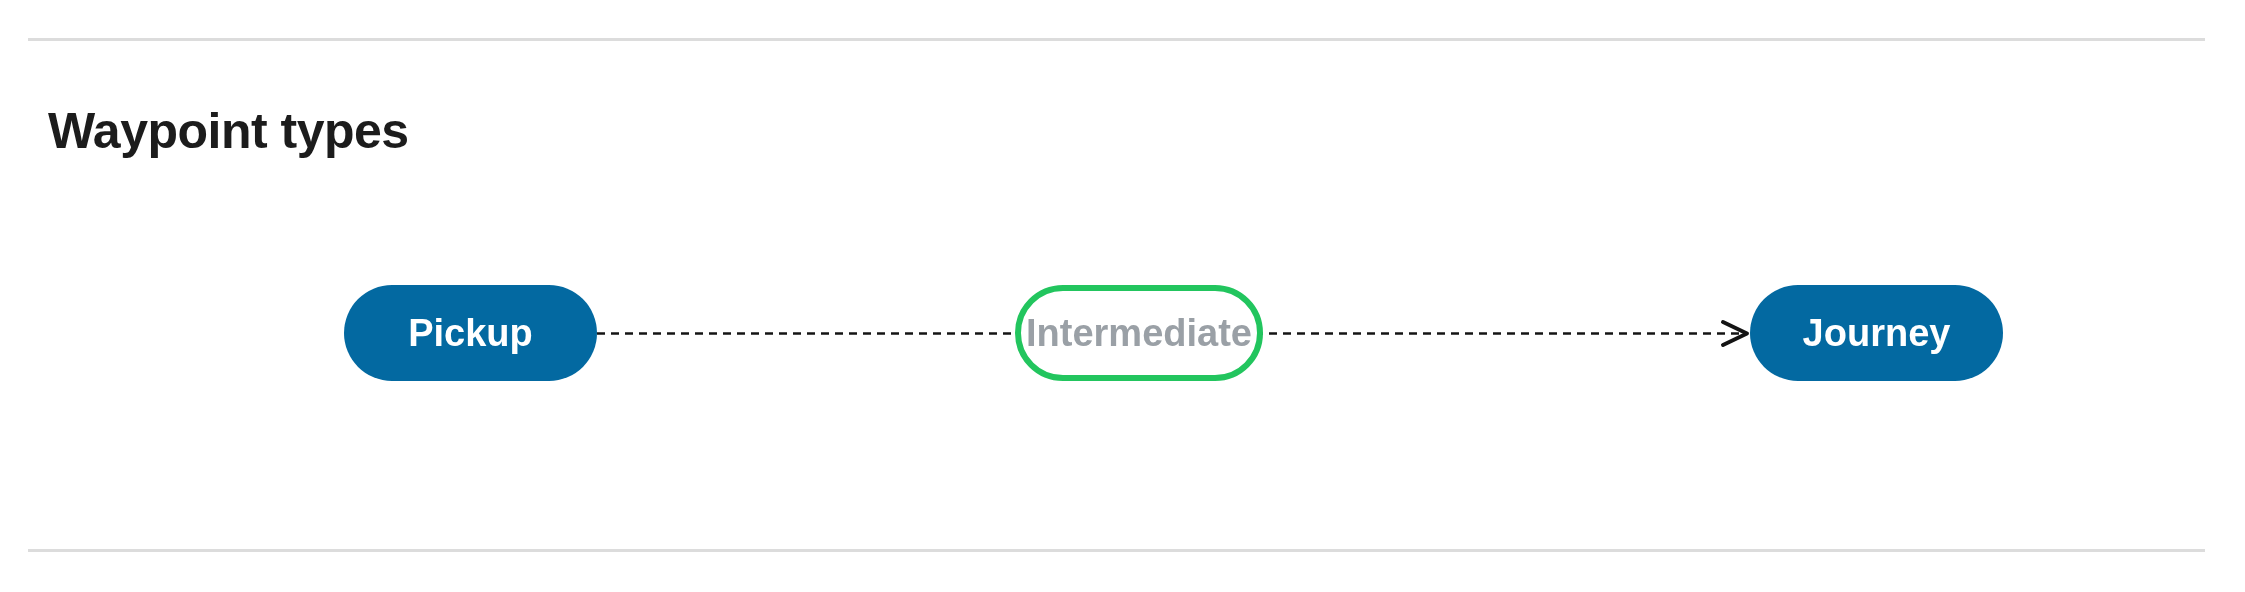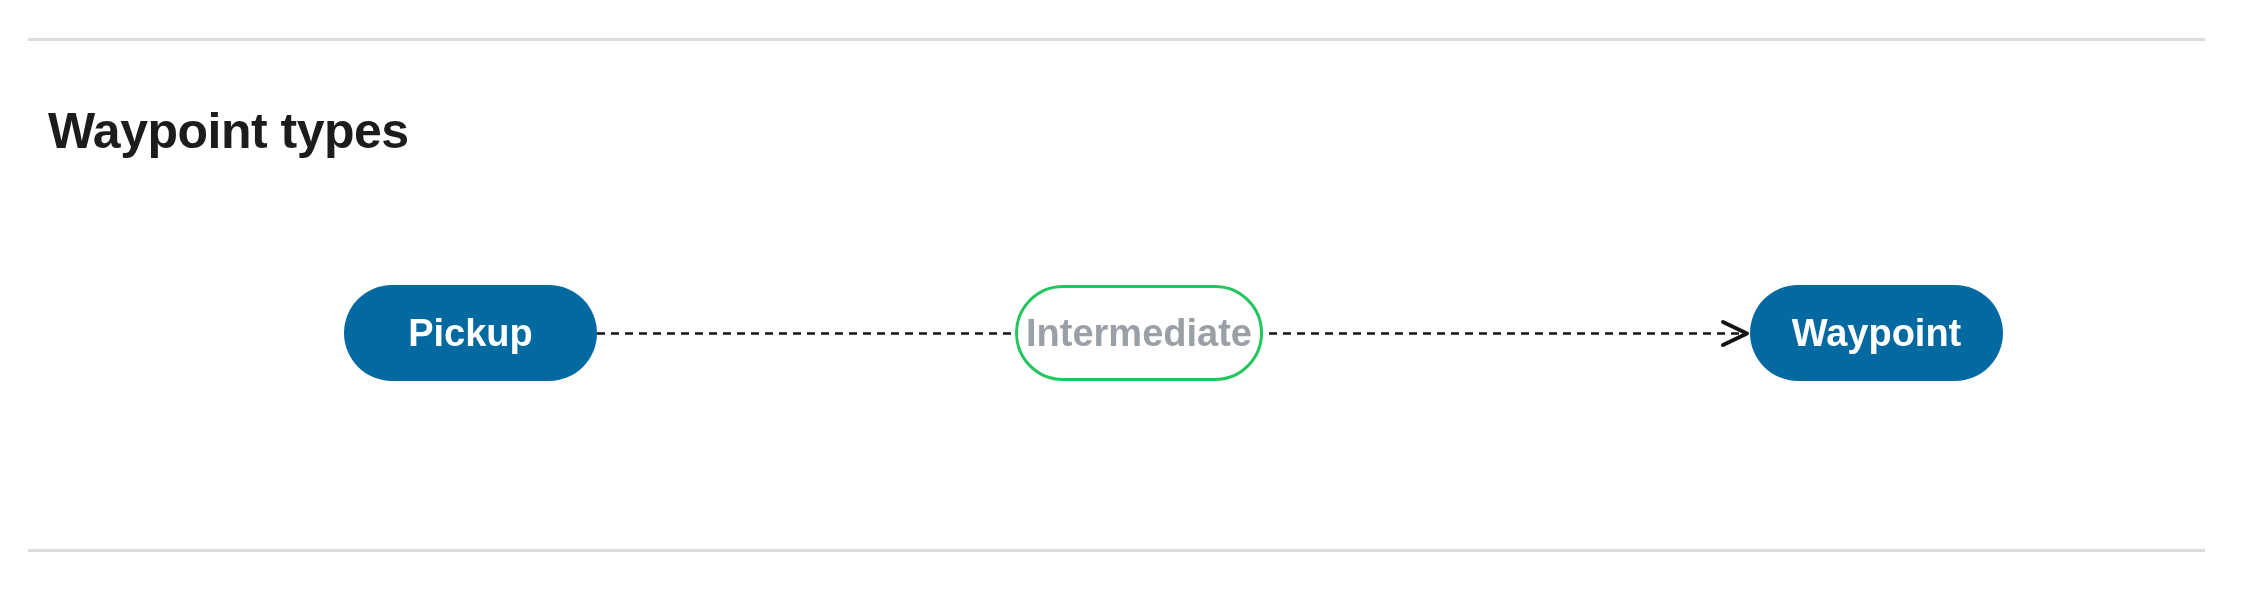--- a/index.html
+++ b/index.html
@@ -64,21 +64,21 @@
     font-size: 38px;
     font-weight: 700;
     white-space: nowrap;
   }
   .node.terminal {
     background: #0369a1;
     color: #ffffff;
   }
   .node.intermediate {
     background: #ffffff;
-    border: 3px solid #22c55e;
+    border: 6px solid #22c55e;
     color: #9aa0a6;
   }
   .node.pickup   { left: 344px;  width: 253px; }
   .node.mid      { left: 1015px; width: 248px; }
   .node.dropoff  { left: 1750px; width: 253px; }
 </style>
 </head>
 <body>
 
 <div class="panel">
@@ -95,18 +95,18 @@
 
   <div class="node terminal pickup">
     <span>Pickup</span>
   </div>
 
   <div class="node intermediate mid">
     <span>Intermediate</span>
   </div>
 
   <div class="node terminal dropoff">
-    <span>Waypoint</span>
+    <span>Journey</span>
   </div>
 
   <div class="divider bottom"></div>
 
 </div>
 
 </body></html>

